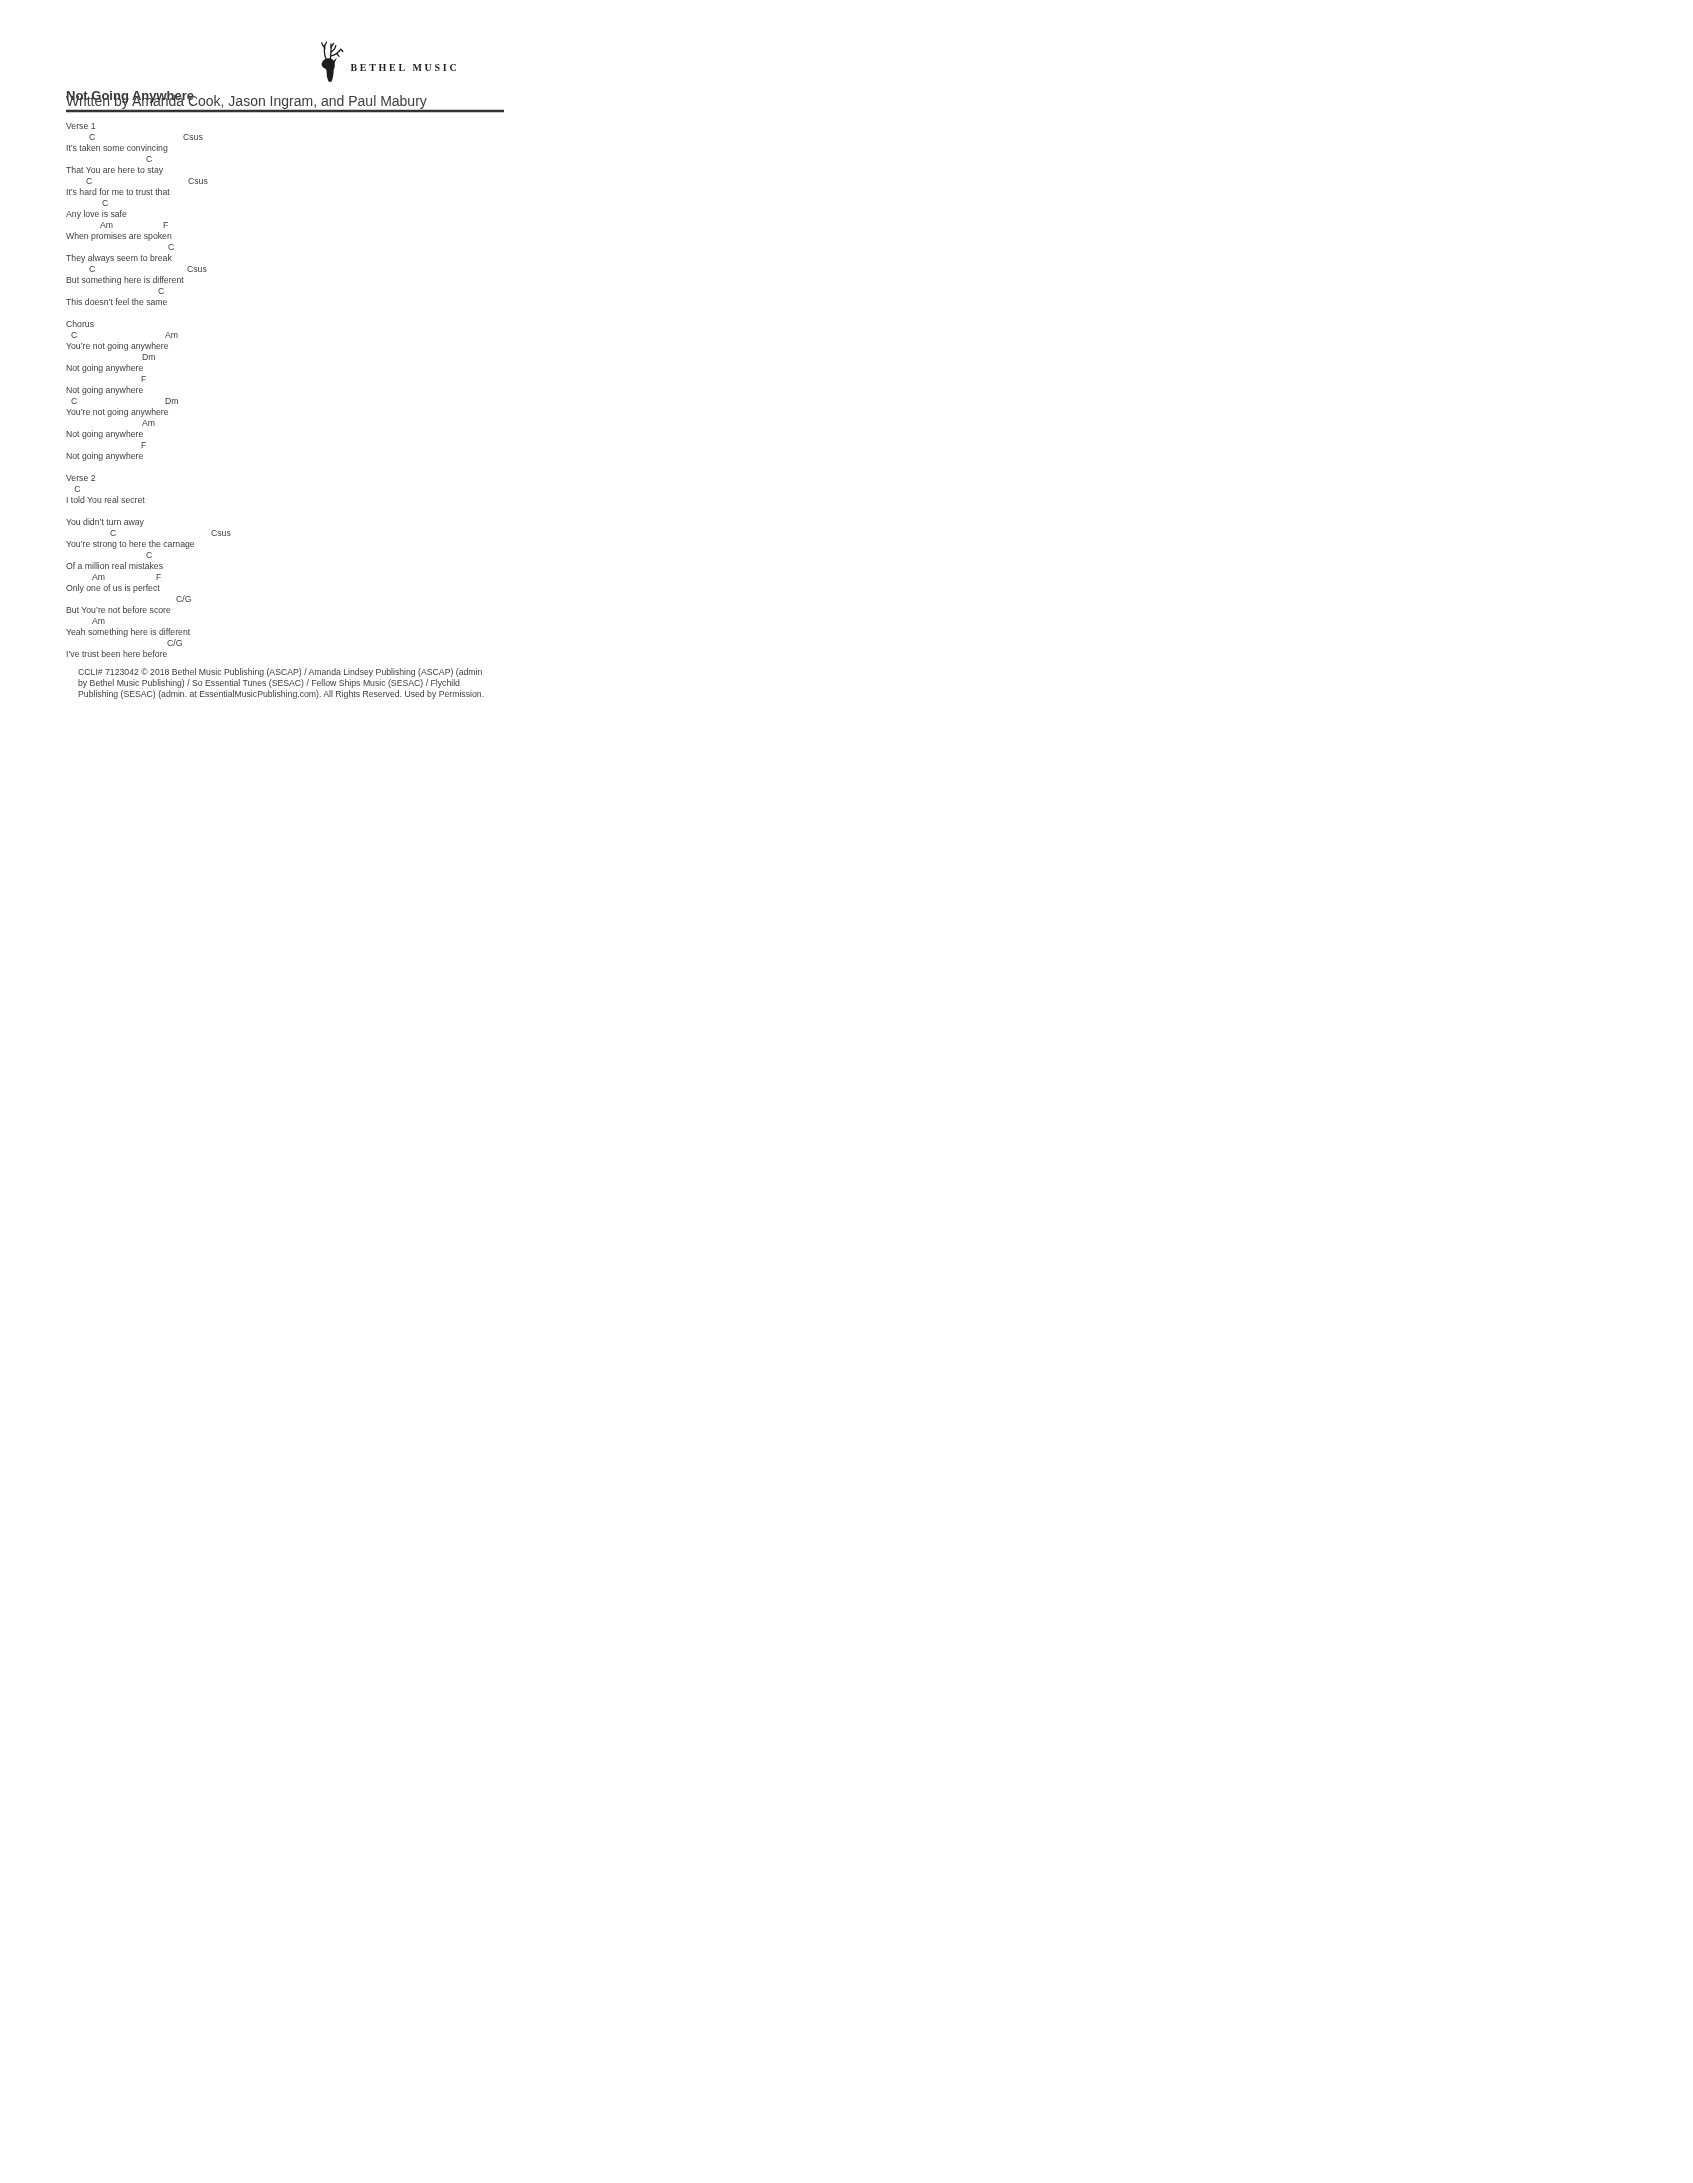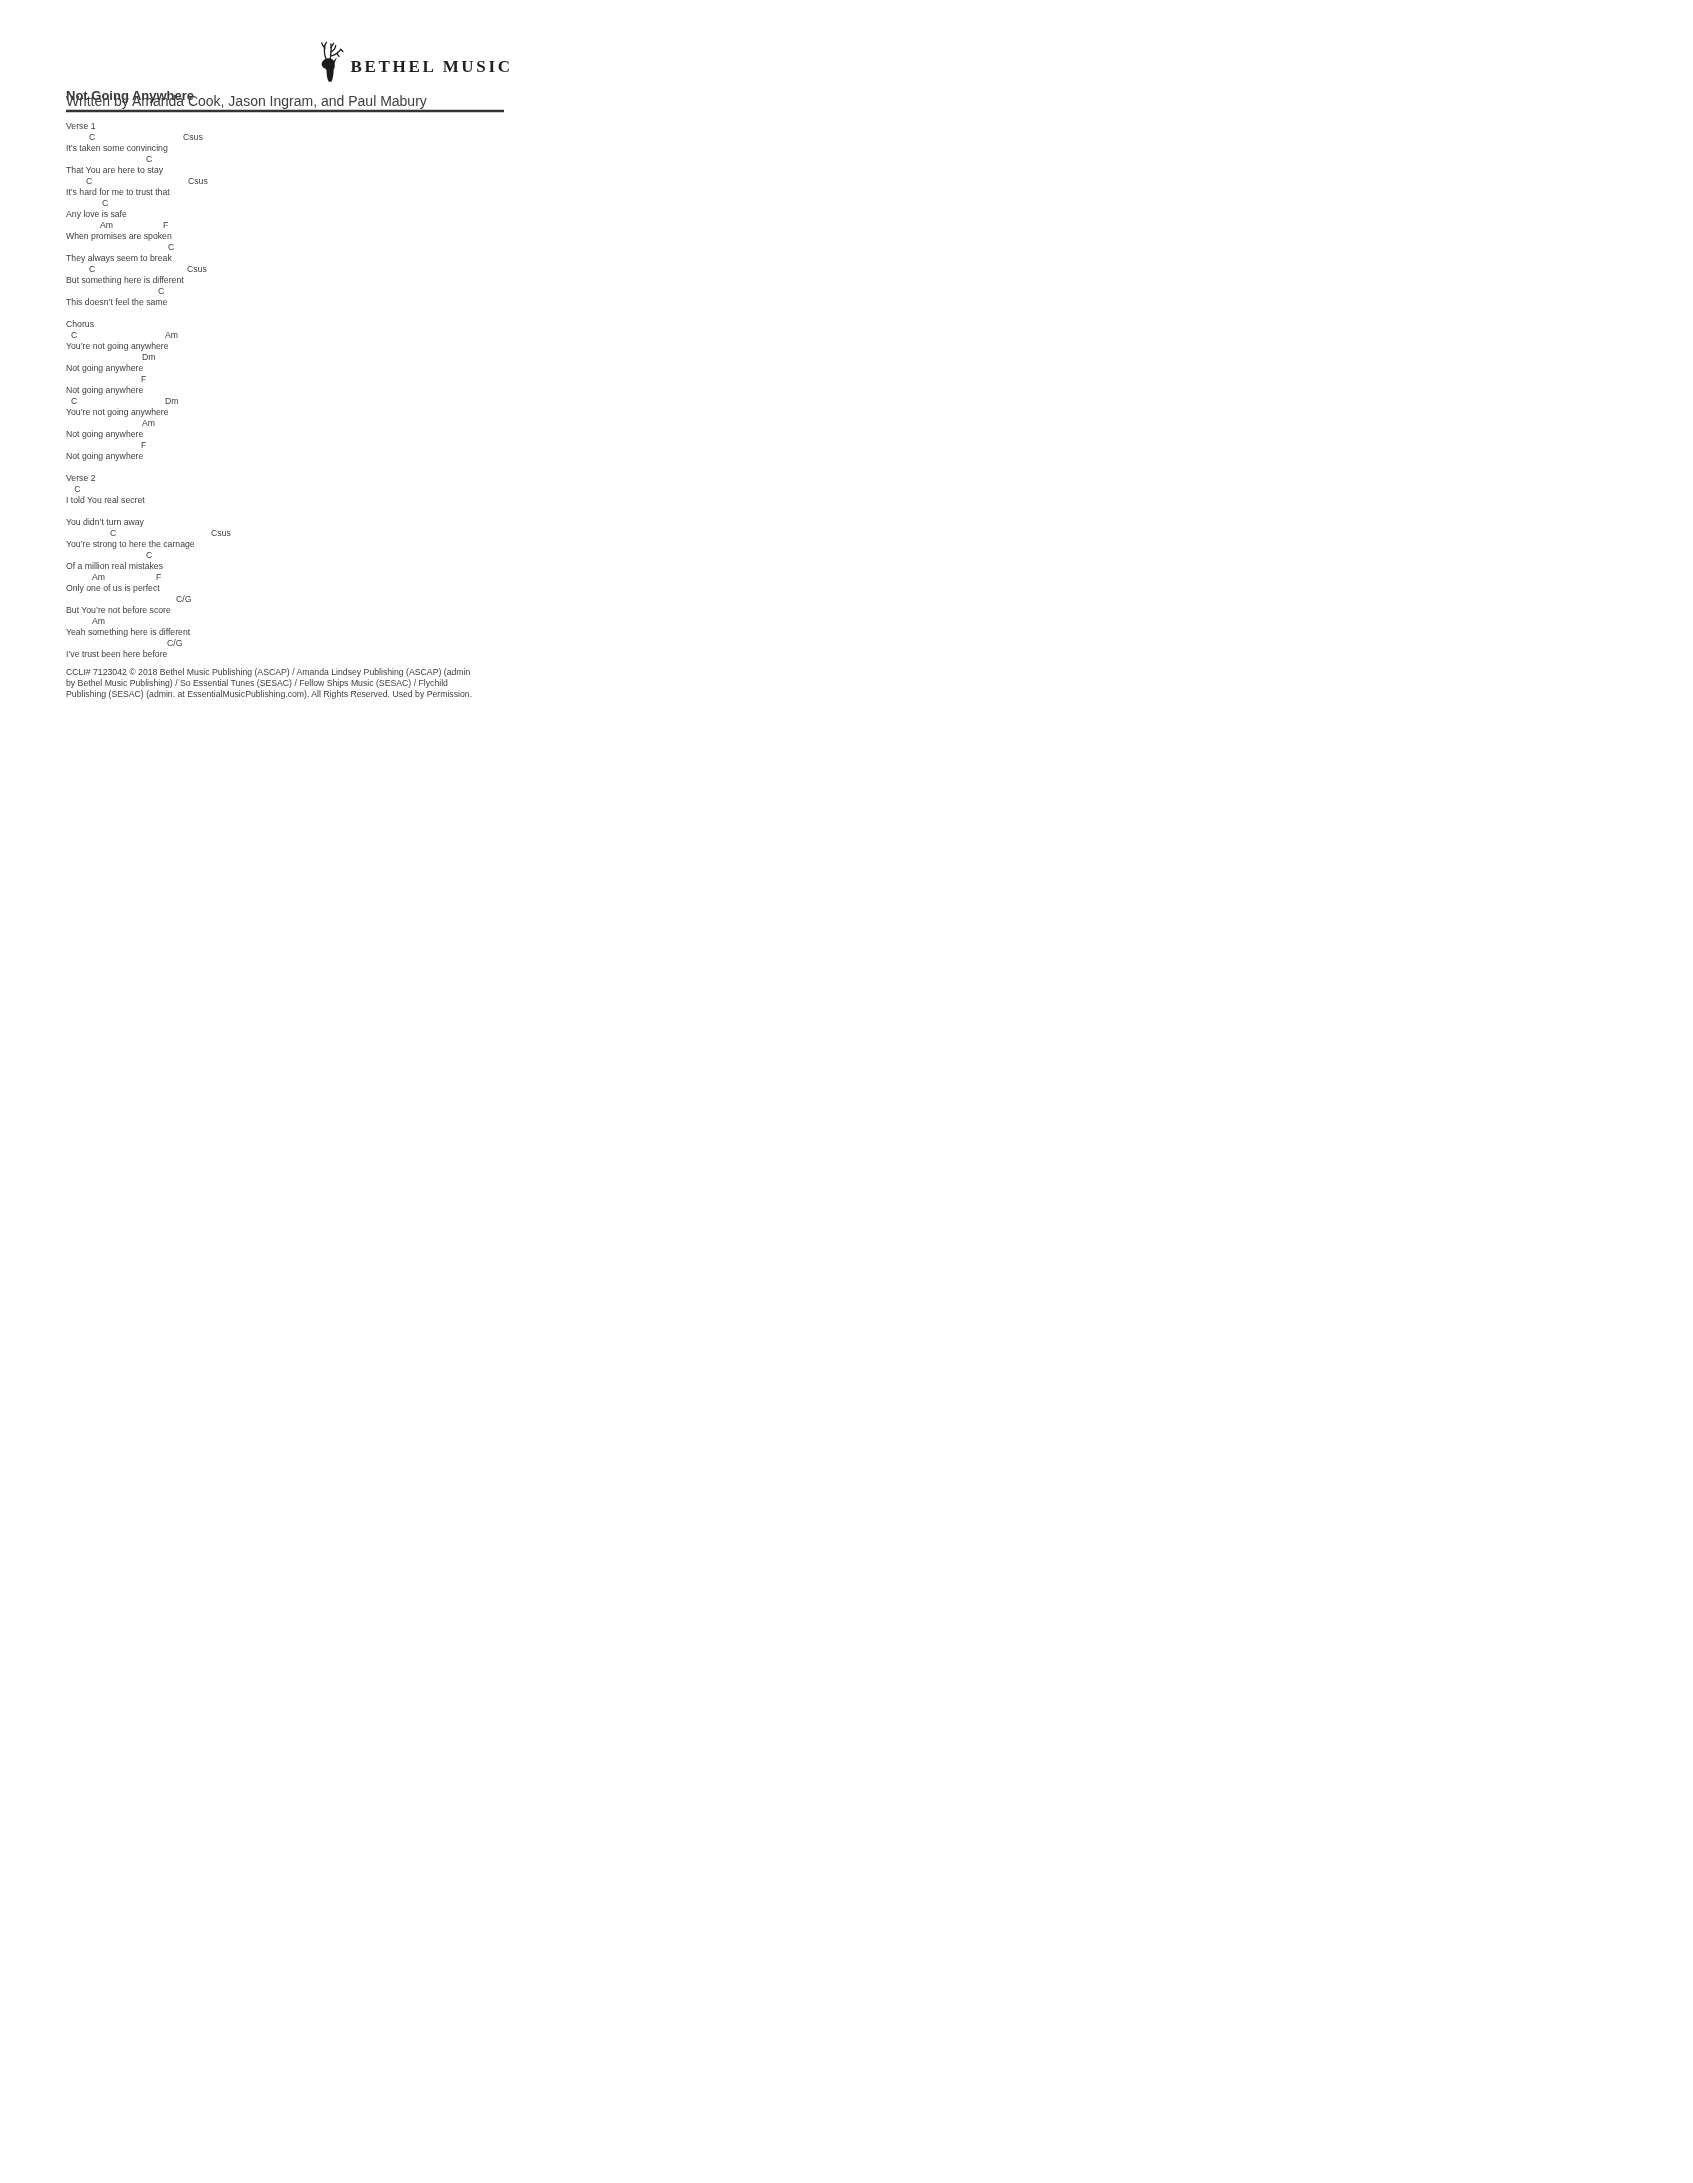--- a/index.html
+++ b/index.html
@@ -11,21 +11,21 @@
     position:relative;
     overflow:hidden;
   }
   .page-content{position:absolute;left:66px;top:0;width:440px;height:728px;}
   
   .logo{position:absolute;left:253px;top:41px;height:41px;display:flex;align-items:center;}
   .logo svg{display:block;}
   .brand{
     font-family:"Liberation Serif", serif;
     font-weight:700;
-    font-size:17px;
+    font-size:10px;
     letter-spacing:2.7px;
     color:#1f1f1f;
     margin-left:5.5px;
     position:relative;top:5.5px;
     white-space:pre;
   }
   
   .title{
     position:absolute;left:0;top:79px;
     font-size:13px;font-weight:700;color:#383838;
@@ -39,21 +39,21 @@
     position:absolute;left:0;top:109px;width:438px;height:2.2px;
     background:#333333;
     border-top:0.5px solid #c9c9c9;border-bottom:0.5px solid #c9c9c9;
   }
   
   .song{position:absolute;left:0;top:121px;width:438px;font-size:8.7px;}
   .row{height:11px;line-height:11px;position:relative;white-space:pre;}
   .row.label{font-weight:400;color:#383838;}
   .chord{position:absolute;top:0;color:#3d3d3d;}
   
-  .footer{position:absolute;left:0;top:667px;width:440px;font-size:8.7px;}
+  .footer{position:absolute;left:12px;top:667px;width:440px;font-size:8.7px;}
   .footer .row{height:11.2px;line-height:11.2px;}
 </style>
 </head>
 <body>
 
 <div class="page-content">
 
   <div class="logo">
     <span>
       <svg viewBox="0 0 48 75" width="26" height="41" aria-hidden="true">

